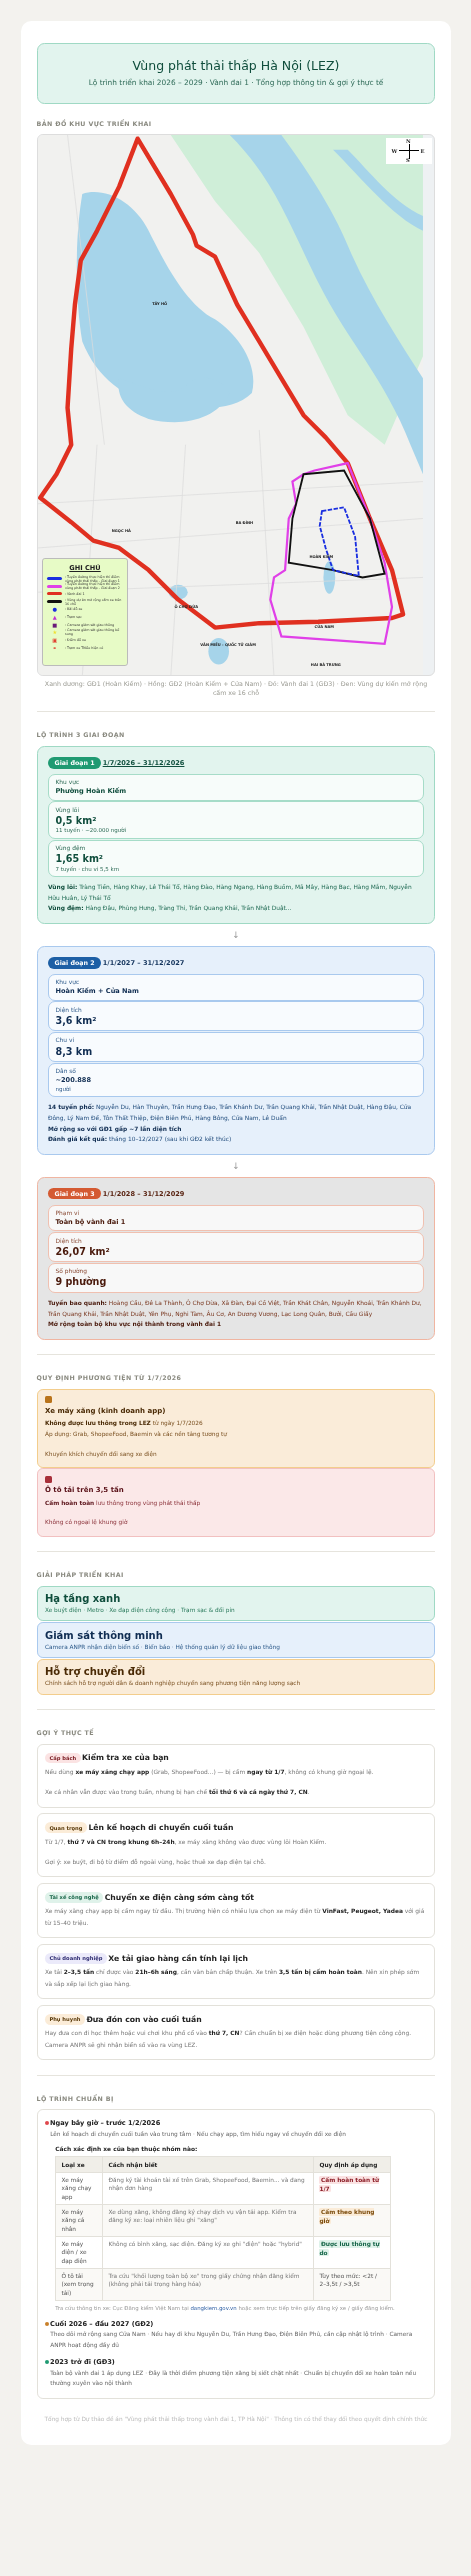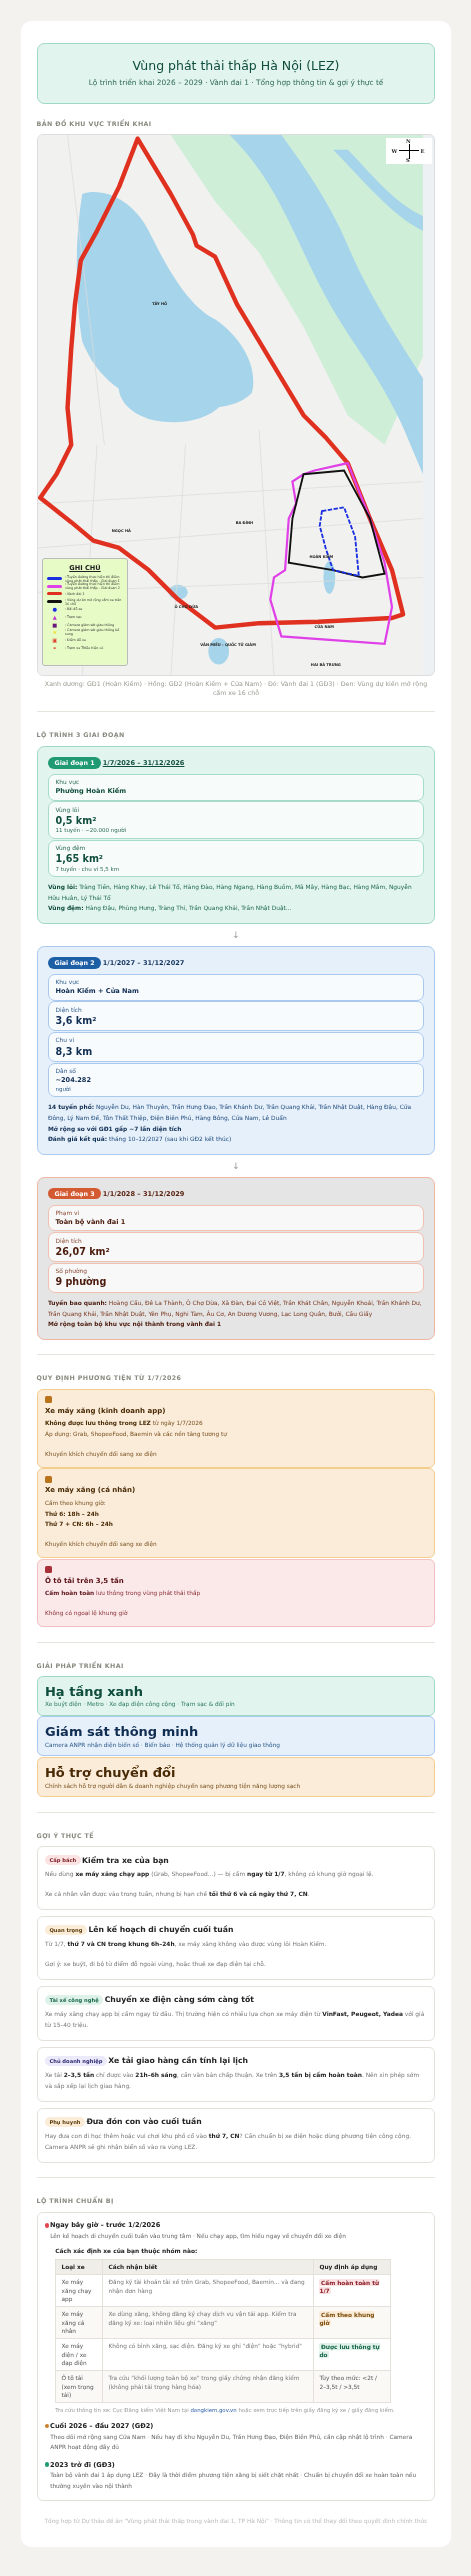--- a/index.html
+++ b/index.html
@@ -61,21 +61,21 @@
   .rule .l { font-size: 5.8px; line-height: 1.85; }
   .amber .l { color: #7a5020; } .red .l { color: #8a3038; }
   .amber .l b { color: #4a2a05; } .red .l b { color: #5a1118; }
   .rule .gap { height: 8.8px; }
 
   
   .sol { border: 0.7px solid; border-radius: 5.9px; padding: 6.6px 7.4px 7.4px; margin-bottom: 0.7px; }
   .sol.g { background: #e2f4ee; border-color: #9fd9c4; }
   .sol.b { background: #e6f0fb; border-color: #a9c9ee; }
   .sol.o { background: #faecd9; border-color: #f3cd8c; }
-  .sol h3 { font-size: 13px; font-weight: bold; margin-bottom: 2.9px; }
+  .sol h3 { font-size: 10px; font-weight: bold; margin-bottom: 2.9px; }
   .sol p { font-size: 5.8px; }
   .g h3 { color: #0f4d3c; } .g p { color: #2a7a5c; }
   .b h3 { color: #102d52; } .b p { color: #2d5a8a; }
   .o h3 { color: #4a2a05; } .o p { color: #7a5020; }
 
   
   .tip { border: 0.7px solid #e3e1da; border-radius: 5.9px; padding: 8px 7.4px 8px; margin-bottom: 5.9px; }
   .tip .th { display: flex; align-items: center; gap: 1.5px; margin-bottom: 3.7px; }
   .tag { font-size: 5.2px; font-weight: bold; padding: 2.2px 4.4px; border-radius: 5.9px; }
   .tag.red { background: #fbe3e3; color: #7a1a20; }
@@ -259,21 +259,21 @@
     <div class="stat">
         <div class="k">Diện tích</div>
         <div class="v big">3,6 km²</div>
       </div>
     <div class="stat">
         <div class="k">Chu vi</div>
         <div class="v big">8,3 km</div>
       </div>
     <div class="stat">
         <div class="k">Dân số</div>
-        <div class="v">~204.282</div>
+        <div class="v">~200.888</div>
         <div class="s">người</div>
       </div>
     <div class="ph-notes">
       <div><b>14 tuyến phố:</b><span> Nguyễn Du, Hàn Thuyên, Trần Hưng Đạo, Trần Khánh Dư, Trần Quang Khải, Trần Nhật Duật, Hàng Đậu, Cửa Đông, Lý Nam Đế, Tôn Thất Thiệp, Điện Biên Phủ, Hàng Bông, Cửa Nam, Lê Duẩn</span></div>
       <div><b>Mở rộng so với GĐ1 gấp ~7 lần diện tích</b></div>
       <div><b>Đánh giá kết quả:</b><span> tháng 10–12/2027 (sau khi GĐ2 kết thúc)</span></div>
     </div>
   </div>
   <div class="arrow">↓</div>
 
@@ -301,29 +301,20 @@
   </div>
 
   <hr class="div">
   <div class="sec-title">Quy định phương tiện từ 1/7/2026</div>
 
   <div class="rule amber">
     <div class="sq"></div>
     <h3>Xe máy xăng (kinh doanh app)</h3>
     <div class="l"><b>Không được lưu thông trong LEZ</b><span> từ ngày 1/7/2026</span></div>
     <div class="l">Áp dụng: Grab, ShopeeFood, Baemin và các nền tảng tương tự</div>
-    <div class="gap"></div>
-    <div class="l">Khuyến khích chuyển đổi sang xe điện</div>
-  </div>
-  <div class="rule amber">
-    <div class="sq"></div>
-    <h3>Xe máy xăng (cá nhân)</h3>
-    <div class="l">Cấm theo khung giờ:</div>
-    <div class="l"><b>Thứ 6: 18h – 24h</b></div>
-    <div class="l"><b>Thứ 7 + CN: 6h – 24h</b></div>
     <div class="gap"></div>
     <div class="l">Khuyến khích chuyển đổi sang xe điện</div>
   </div>
   <div class="rule red">
     <div class="sq"></div>
     <h3>Ô tô tải trên 3,5 tấn</h3>
     <div class="l"><b>Cấm hoàn toàn</b><span> lưu thông trong vùng phát thải thấp</span></div>
     <div class="gap"></div>
     <div class="l">Không có ngoại lệ khung giờ</div>
   </div>

